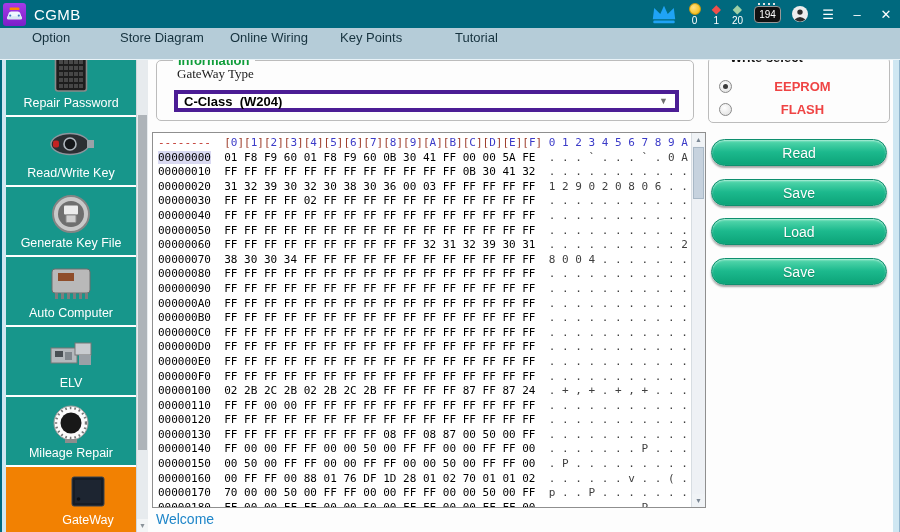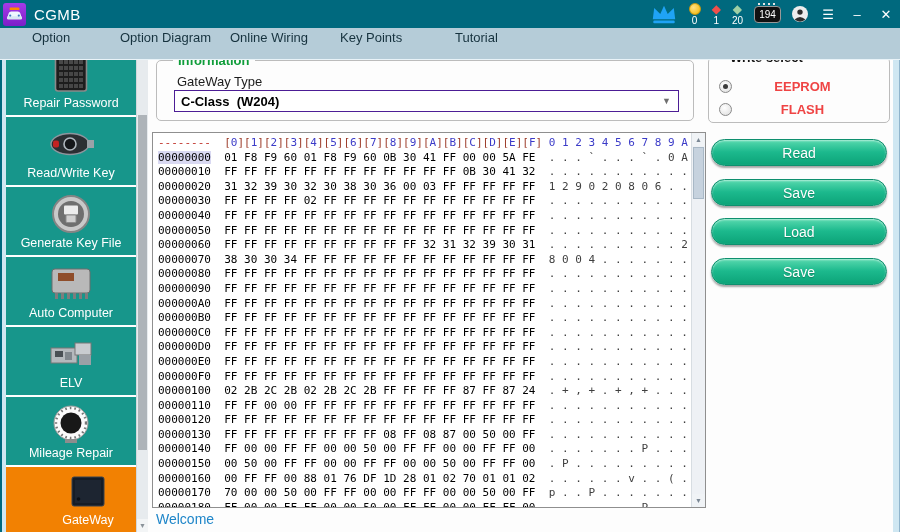--- a/index.html
+++ b/index.html
@@ -46,22 +46,22 @@
   
   .main { position:absolute; left:148px; top:47px; width:745px; bottom:0; background:#fdfdfd; }
   .right-edge { position:absolute; right:0; top:47px; width:7px; bottom:0; background:#cfe7f2; border-right:1px solid #8fb4cc; }
 
   .groupbox { position:absolute; border:1px solid #bcbcbc; border-radius:5px; }
   .legend { position:absolute; top:-8px; left:16px; background:#fdfdfd; padding:0 5px; font-size:13px; font-weight:bold; white-space:nowrap; }
   .legend.green { color:#0f9d3a; }
   .legend.black { color:#111; }
 
   .gb-info { left:8px; top:13px; width:538px; height:61px; }
-  .field-label { position:absolute; left:20px; top:13px; font-size:13px; color:#1c1c1c; }
-  .dropdown { position:absolute; left:17px; top:29px; width:505px; height:22px; background:#fff; border:1px solid #4c1d95;
+  .field-label { position:absolute; left:20px; top:5px; font-size:13px; color:#1c1c1c;font-family:Liberation Serif, serif; }
+  .dropdown { position:absolute; left:17px; top:29px; width:505px; height:22px; background:#fff; border:4px solid #4c1d95;
               display:flex; align-items:center; cursor:default; }
   .dropdown .val { font-size:13px; font-weight:bold; color:#000; padding-left:6px; white-space:pre; }
   .dropdown .arrow { margin-left:auto; margin-right:7px; color:#6f6f6f; font-size:9px; }
 
   .gb-select { left:560px; top:10px; width:182px; height:66px; }
   .option-row { position:absolute; left:0; right:0; height:20px; display:flex; align-items:center; cursor:pointer; }
   .radio { width:13px; height:13px; border-radius:50%; border:1px solid #8a8a8a; margin-left:10px;
            background:radial-gradient(circle at 40% 35%, #ffffff, #dcdcdc); position:relative; flex:0 0 13px; }
   .radio.checked::after { content:""; position:absolute; left:3px; top:3px; right:3px; bottom:3px; border-radius:50%; background:#3a3a3a; }
   .option-label { flex:1; text-align:center; color:#ef4444; font-weight:bold; font-size:13px; margin-right:16px; }
@@ -135,21 +135,21 @@
         </svg>
       </span>
       <span class="ctl">☰</span>
       <span class="ctl">–</span>
       <span class="ctl">✕</span>
     </div>
   </div>
 
   <div class="menubar" id="menubar">
       <div class="menu-item" style="left: 32px;">Option</div>
-      <div class="menu-item" style="left: 120px;">Option Diagram</div>
+      <div class="menu-item" style="left: 120px;">Store Diagram</div>
       <div class="menu-item" style="left: 230px;">Online Wiring</div>
       <div class="menu-item" style="left: 340px;">Key Points</div>
       <div class="menu-item" style="left: 455px;">Tutorial</div>
     </div>
 
   <div class="edge-dark"></div>
   <div class="sidebar" id="sidebar">
       <div class="side-item">
         <div class="icon">
           <svg width="44" height="38">

